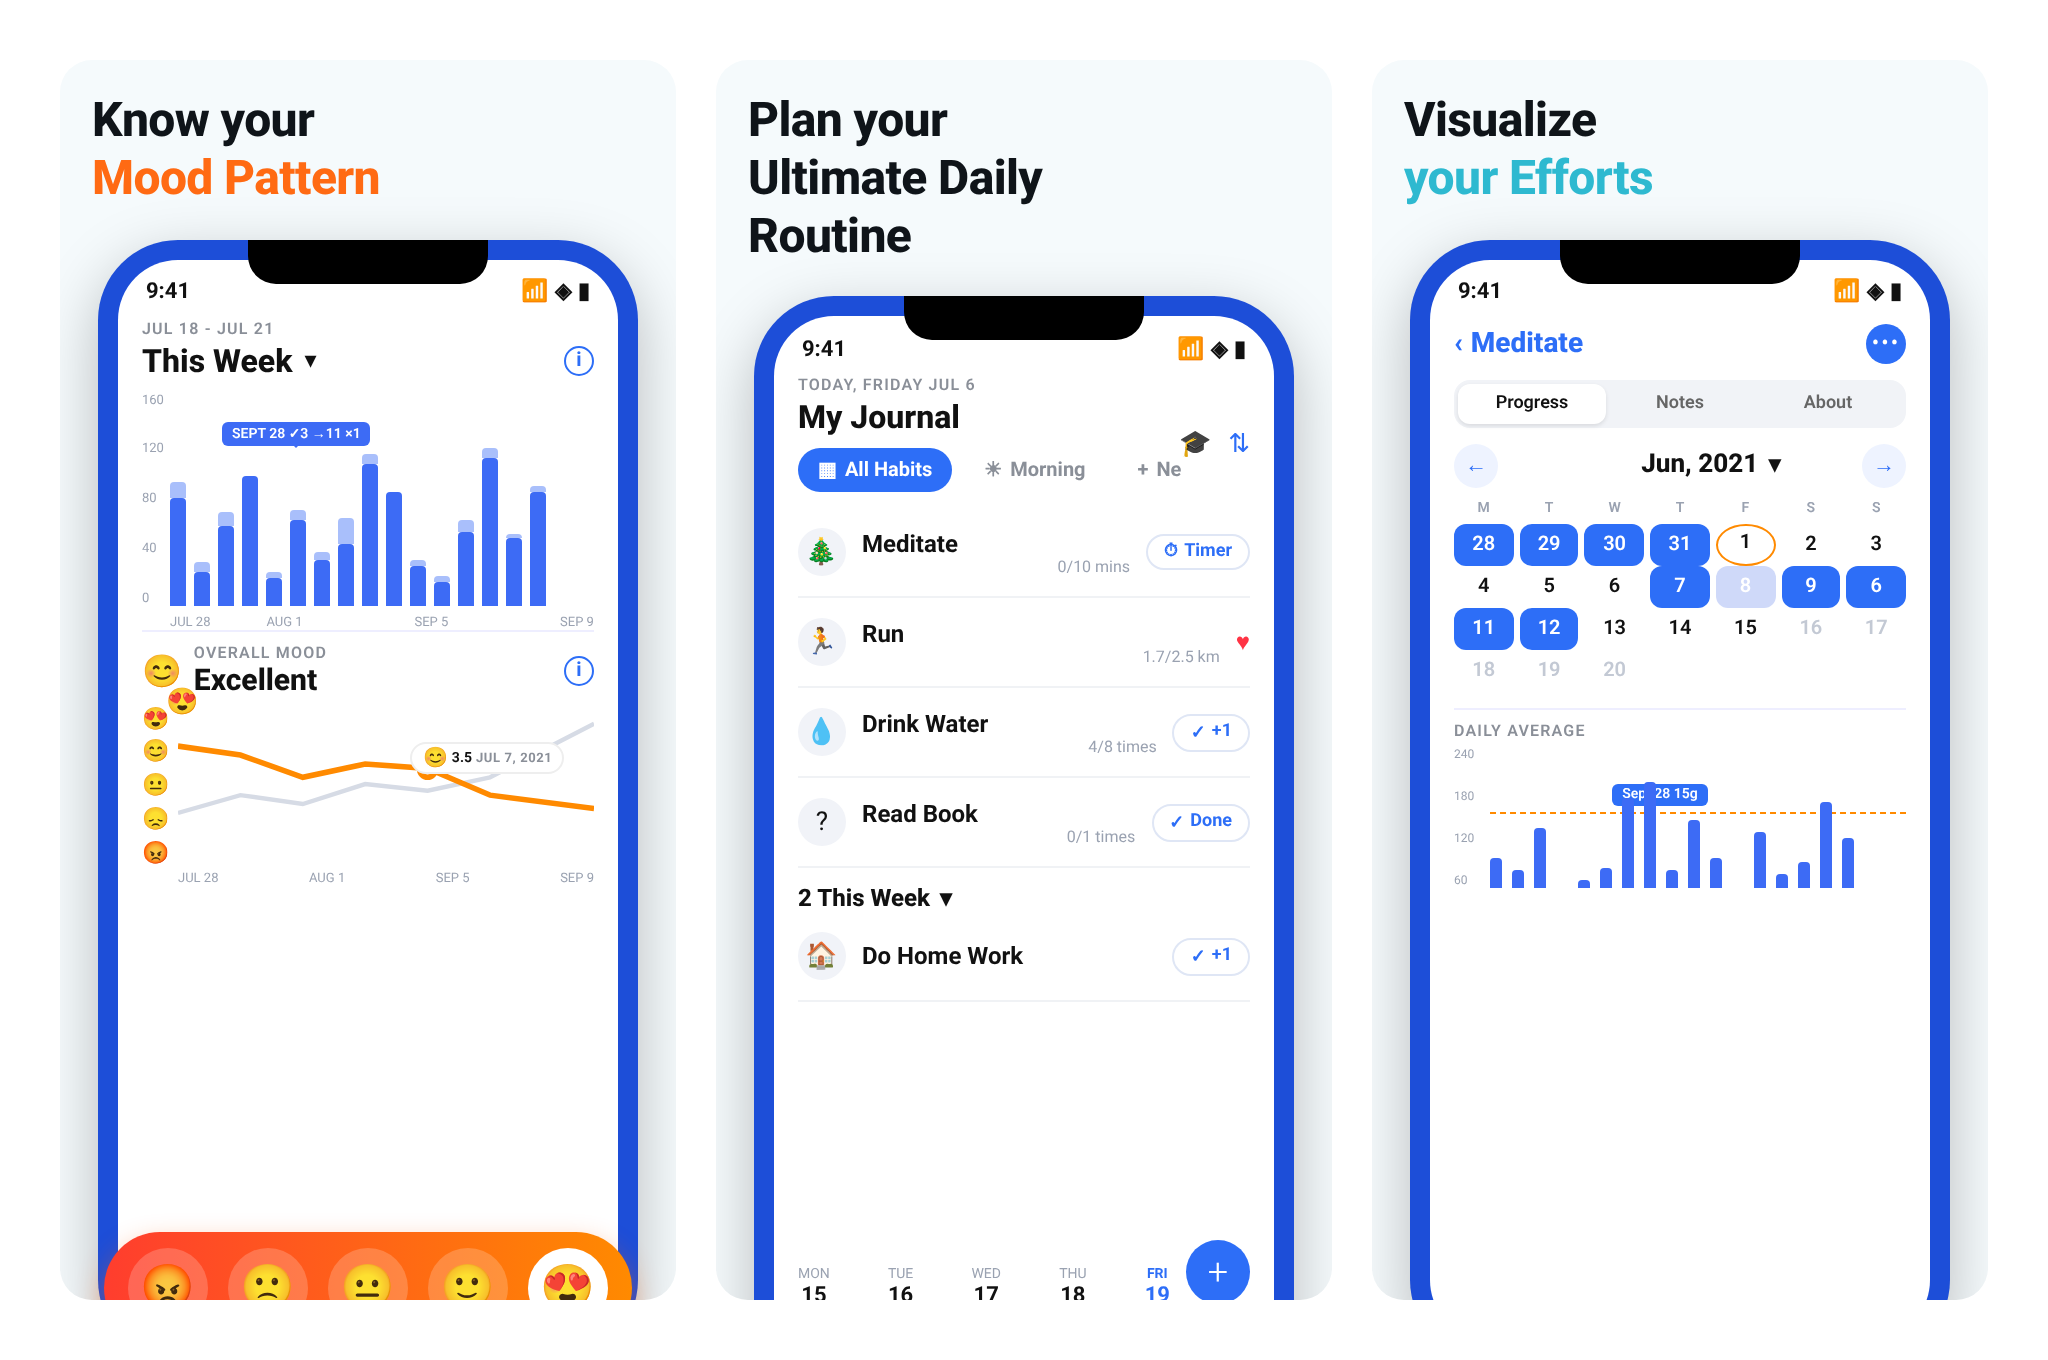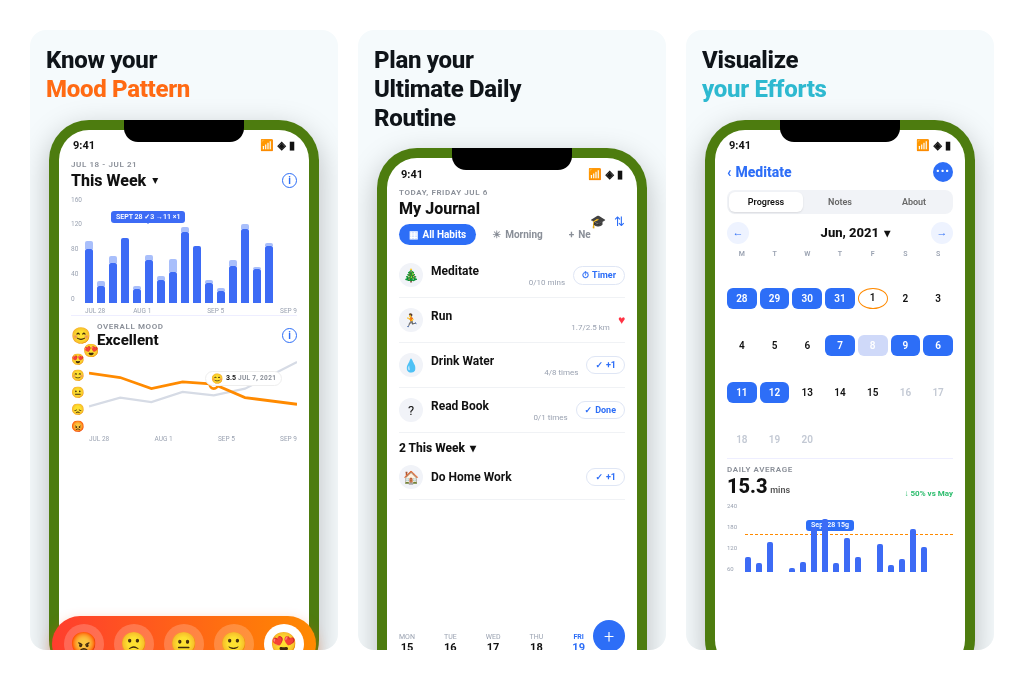--- a/index.html
+++ b/index.html
@@ -32,21 +32,21 @@
     margin-bottom: 16px;
     color: #0f1419;
     letter-spacing: -0.3px;
   }
   .accent-orange { color: #ff6a13; }
   .accent-teal { color: #2eb9d0; }
   
   .phone {
     width: 270px;
     height: 560px;
-    background: #4d7c0f;
+    background: #1d4ed8;
     border-radius: 40px;
     padding: 10px;
     position: relative;
     box-shadow: 0 10px 30px rgba(0,0,0,.25);
     flex-shrink: 0;
   }
   .phone .screen {
     background: #fff;
     border-radius: 30px;
     width: 100%;
@@ -149,21 +149,21 @@
   .more-btn { width:20px;height:20px;border-radius:50%;background:#2d6ef7;color:#fff;display:flex;align-items:center;justify-content:center;font-size:11px;letter-spacing:1px;}
   .seg-ctrl { display:flex; background:#f1f3f7; border-radius:8px; padding:2px; margin:8px 0;}
   .seg-item { flex:1; text-align:center; font-size:9px; font-weight:600; padding:5px 0; border-radius:6px; color:#666;}
   .seg-item.active { background:#fff; color:#111; box-shadow:0 1px 2px rgba(0,0,0,.1);}
   .month-nav { display:flex; align-items:center; justify-content:space-between; margin:4px 0 6px;}
   .arrow-btn { width:22px;height:22px;border-radius:50%;background:#eef3ff;color:#2d6ef7;display:flex;align-items:center;justify-content:center;font-size:11px;}
   .month-label { font-size:13px; font-weight:800;margin-left:31px;}
   .cal-head, .cal-row { display:grid; grid-template-columns: repeat(7,1fr); gap:3px; text-align:center;}
   .cal-head div { font-size:7px; color:#9aa2b1; font-weight:600;}
   .cal { display:flex; flex-direction:column; gap:4px; margin-bottom:8px;}
-  .cal-cell { font-size:10px; padding:5px 0; border-radius:6px; font-weight:600;margin-top:26px;}
+  .cal-cell { font-size:10px; padding:5px 0; border-radius:6px; font-weight:600;}
   .cal-cell.fill { background:#2d6ef7; color:#fff;}
   .cal-cell.alt { background:#cfd9f9; color:#fff;}
   .cal-cell.today { border:1.5px solid #ff8a00; border-radius:50%; color:#111; background:transparent; padding:3.5px 0;}
   .cal-cell.muted { color:#c3c9d4;}
   .stat-card { border-top:1px solid #eef; padding-top:6px;}
   .stat-head { display:flex; justify-content:space-between; align-items:flex-end;}
   .stat-val { font-size:20px; font-weight:800;}
   .stat-unit { font-size:9px; font-weight:600; color:#555;}
   .delta { font-size:8px; color:#2dbd6e; font-weight:700;}
   .mini-chart { height:80px; position:relative; margin-top:4px;}
@@ -534,24 +534,20 @@
                 <div class="cal-cell muted">20</div>
                 <div class="cal-cell muted"></div>
                 <div class="cal-cell muted"></div>
                 <div class="cal-cell muted"></div>
                 <div class="cal-cell muted"></div>
               </div>
             </div>
         </div>
         <div class="stat-card">
           <div class="subtitle">DAILY AVERAGE</div>
-          <div class="stat-head">
-            <div><span class="stat-val">15.3</span> <span class="stat-unit">mins</span></div>
-            <div class="delta">↓ 50% vs May</div>
-          </div>
           <div class="mini-chart">
             <div class="mini-yaxis" id="mini-y">
                 <div>240</div>
                 <div>180</div>
                 <div>120</div>
                 <div>60</div>
               </div>
             <div class="avg-line" style="top:32px"></div>
             <div class="mini-tooltip" style="top:18px;left:35%;">Sept 28  15g</div>
             <div class="mini-bars" id="mini-bars">

